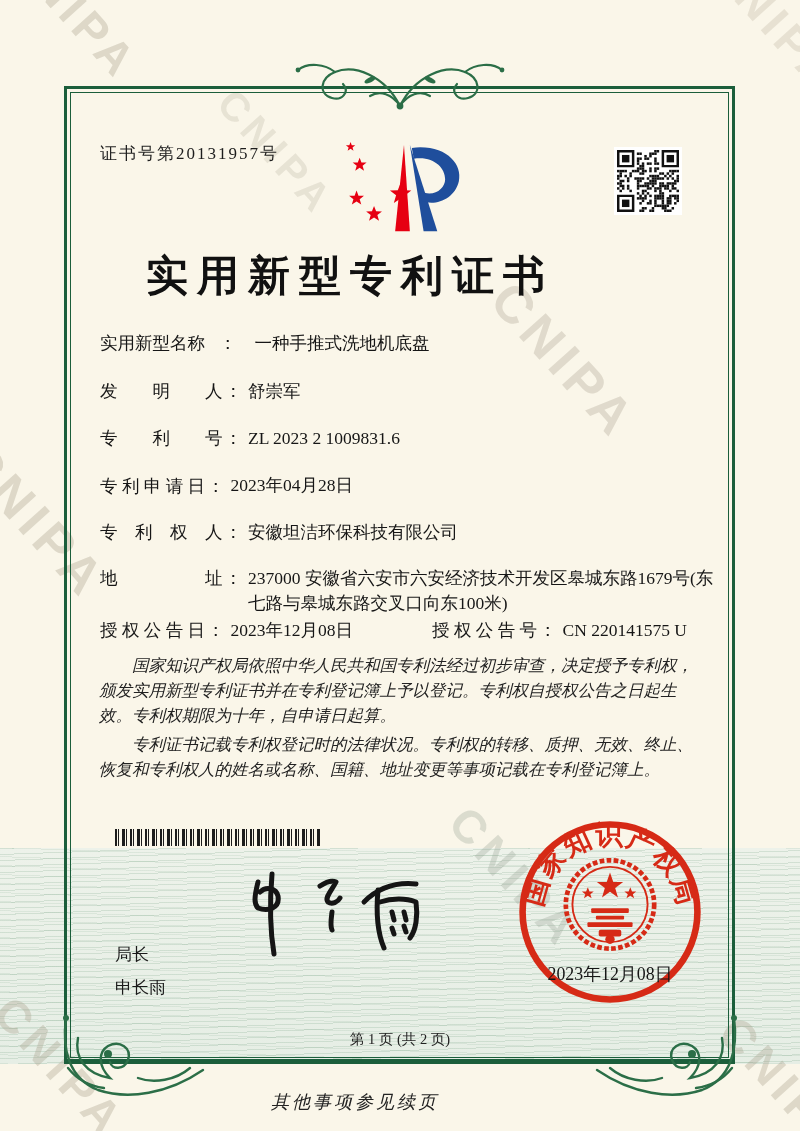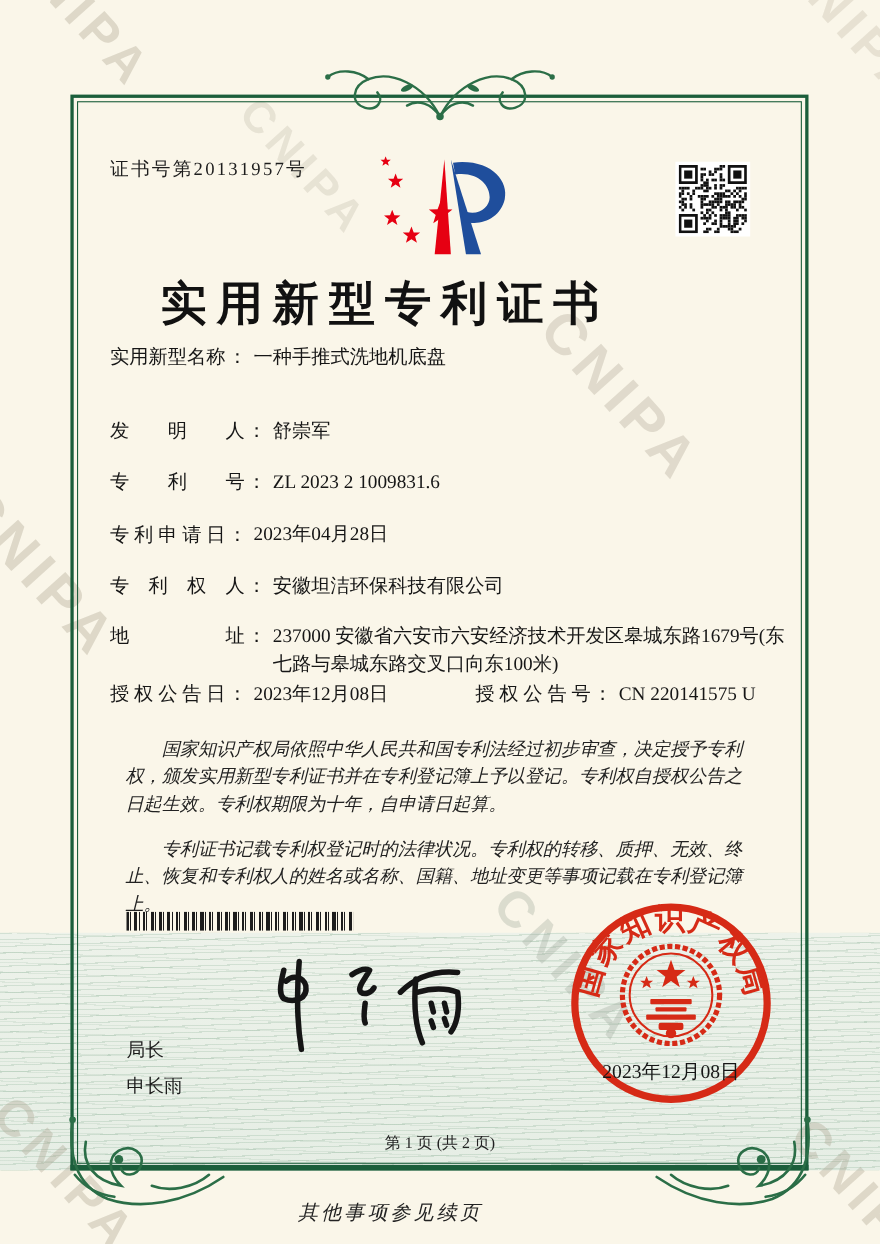--- a/index.html
+++ b/index.html
@@ -52,32 +52,32 @@
 
   .doc-title {
     position:absolute; left:0; top:248px; width:660px; text-align:center;
     font-size:42px; font-weight:bold; letter-spacing:9px; color:#111;padding-left:40px;
   }
 
   .field { position:absolute; left:100px; font-size:17.5px; color:#161616; display:flex; }
   .field .lbl { white-space:pre; }
   .field .sep { padding:0 6px 0 2px; }
   .field .val { width:480px; line-height:25px; }
-  .f-name   { top:312px; }
+  .f-name   { top:331px;gap:12px; }
   .f-inv    { top:379px; }
   .f-patno  { top:426px; }
   .f-appdt  { top:473px;align-items:center; }
   .f-holder { top:520px; }
   .f-addr   { top:566px; }
   .f-grantd { top:618px; }
   .f-grantn { top:618px; left:432px; }
 
   .paras { position:absolute; left:98px; top:652px; width:606px;
     font-style:italic; font-size:16.5px; line-height:25px; color:#222; }
-  .paras p { text-indent:2em; margin:16px; }
+  .paras p { text-indent:2em; margin:1px; }
   .paras p + p { margin-top:4px; }
 
   .barcode { position:absolute; left:115px; top:829px; width:206px; height:17px;
     background:repeating-linear-gradient(90deg,
       #1c1c1c 0 2px, transparent 2px 3px,
       #1c1c1c 3px 4px, transparent 4px 7px,
       #1c1c1c 7px 10px, transparent 10px 11px,
       #1c1c1c 11px 12px, transparent 12px 15px);
   }
 

